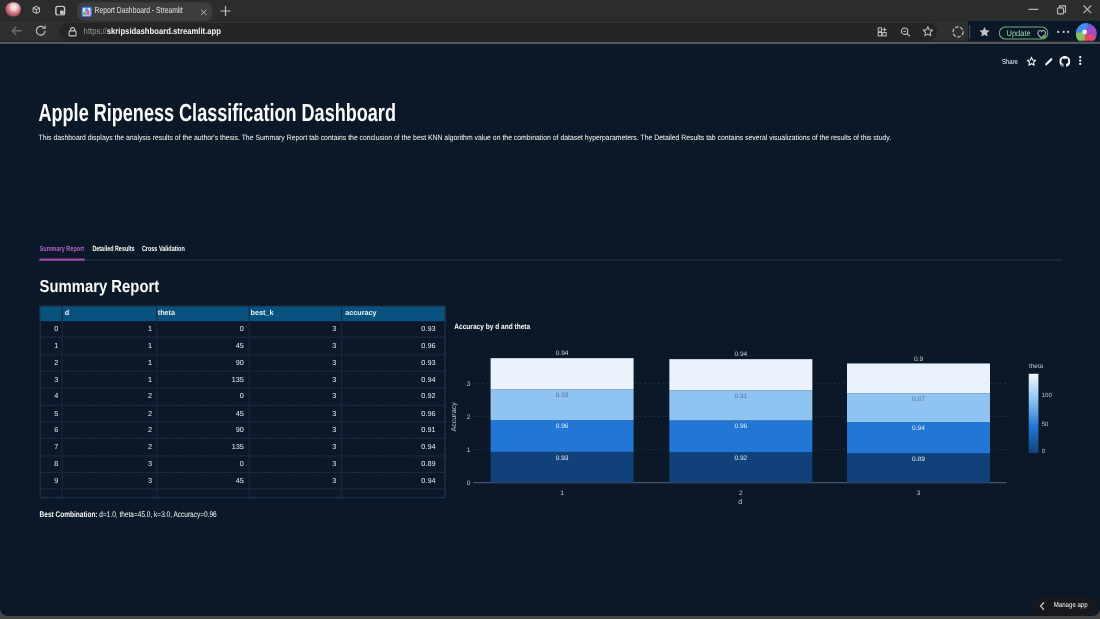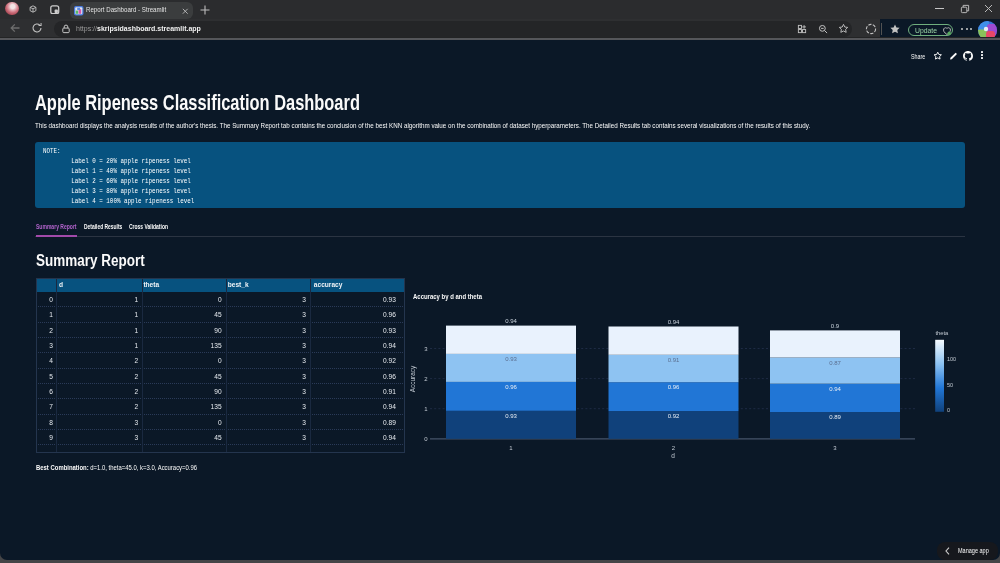--- a/index.html
+++ b/index.html
@@ -132,28 +132,20 @@
     </svg>
     <div class="abs" style="left:981px;top:7px;display:flex;flex-direction:column;gap:1.5px;">
       <i style="width:1.7px;height:1.7px;border-radius:50%;background:#fafafa;"></i>
       <i style="width:1.7px;height:1.7px;border-radius:50%;background:#fafafa;"></i>
       <i style="width:1.7px;height:1.7px;border-radius:50%;background:#fafafa;"></i>
     </div>
 
     <div class="abs" style="left:35px;top:46px;font-size:22.5px;font-weight:bold;color:#fafafa;white-space:nowrap;transform:scale(0.73,1);transform-origin:0 0;">Apple Ripeness Classification Dashboard</div>
     <div class="abs" style="left:35px;top:78px;font-size:7px;color:#fafafa;white-space:nowrap;transform:scale(0.892,1);transform-origin:0 0;">This dashboard displays the analysis results of the author's thesis. The Summary Report tab contains the conclusion of the best KNN algorithm value on the combination of dataset hyperparameters. The Detailed Results tab contains several visualizations of the results of this study.</div>
 
-    <div class="abs" style="left:35px;top:98px;width:930px;height:66px;border-radius:3px;background:#07527f;">
-      <pre style="font-family:'Liberation Mono',monospace;font-size:7.2px;line-height:10px;color:#ffffff;position:absolute;left:8px;top:3.5px;transform:scale(0.816,1);transform-origin:0 0;">NOTE:
-        Label 0 = 20% apple ripeness level
-        Label 1 = 40% apple ripeness level
-        Label 2 = 60% apple ripeness level
-        Label 3 = 80% apple ripeness level
-        Label 4 = 100% apple ripeness level</pre>
-    </div>
 
     <div class="abs" style="left:36px;top:179px;font-size:6.8px;font-weight:bold;color:#b263cc;white-space:nowrap;transform:scale(0.74,1);transform-origin:0 0;">Summary Report</div>
     <div class="abs" style="left:84px;top:179px;font-size:6.8px;font-weight:bold;color:#fafafa;white-space:nowrap;transform:scale(0.724,1);transform-origin:0 0;">Detailed Results</div>
     <div class="abs" style="left:129px;top:179px;font-size:6.8px;font-weight:bold;color:#fafafa;white-space:nowrap;transform:scale(0.732,1);transform-origin:0 0;">Cross Validation</div>
     <div class="abs" style="left:35px;top:192px;width:930px;height:1px;background:#2b3442;"></div>
     <div class="abs" style="left:36px;top:191.2px;width:40.5px;height:1.5px;background:#a24aaa;"></div>
 
     <div class="abs" style="left:35.5px;top:208px;font-size:15.8px;font-weight:bold;color:#fafafa;white-space:nowrap;transform:scale(0.854,1);transform-origin:0 0;">Summary Report</div>
 
     <div class="abs" style="left:35.5px;top:234.3px;width:369px;height:175px;">

